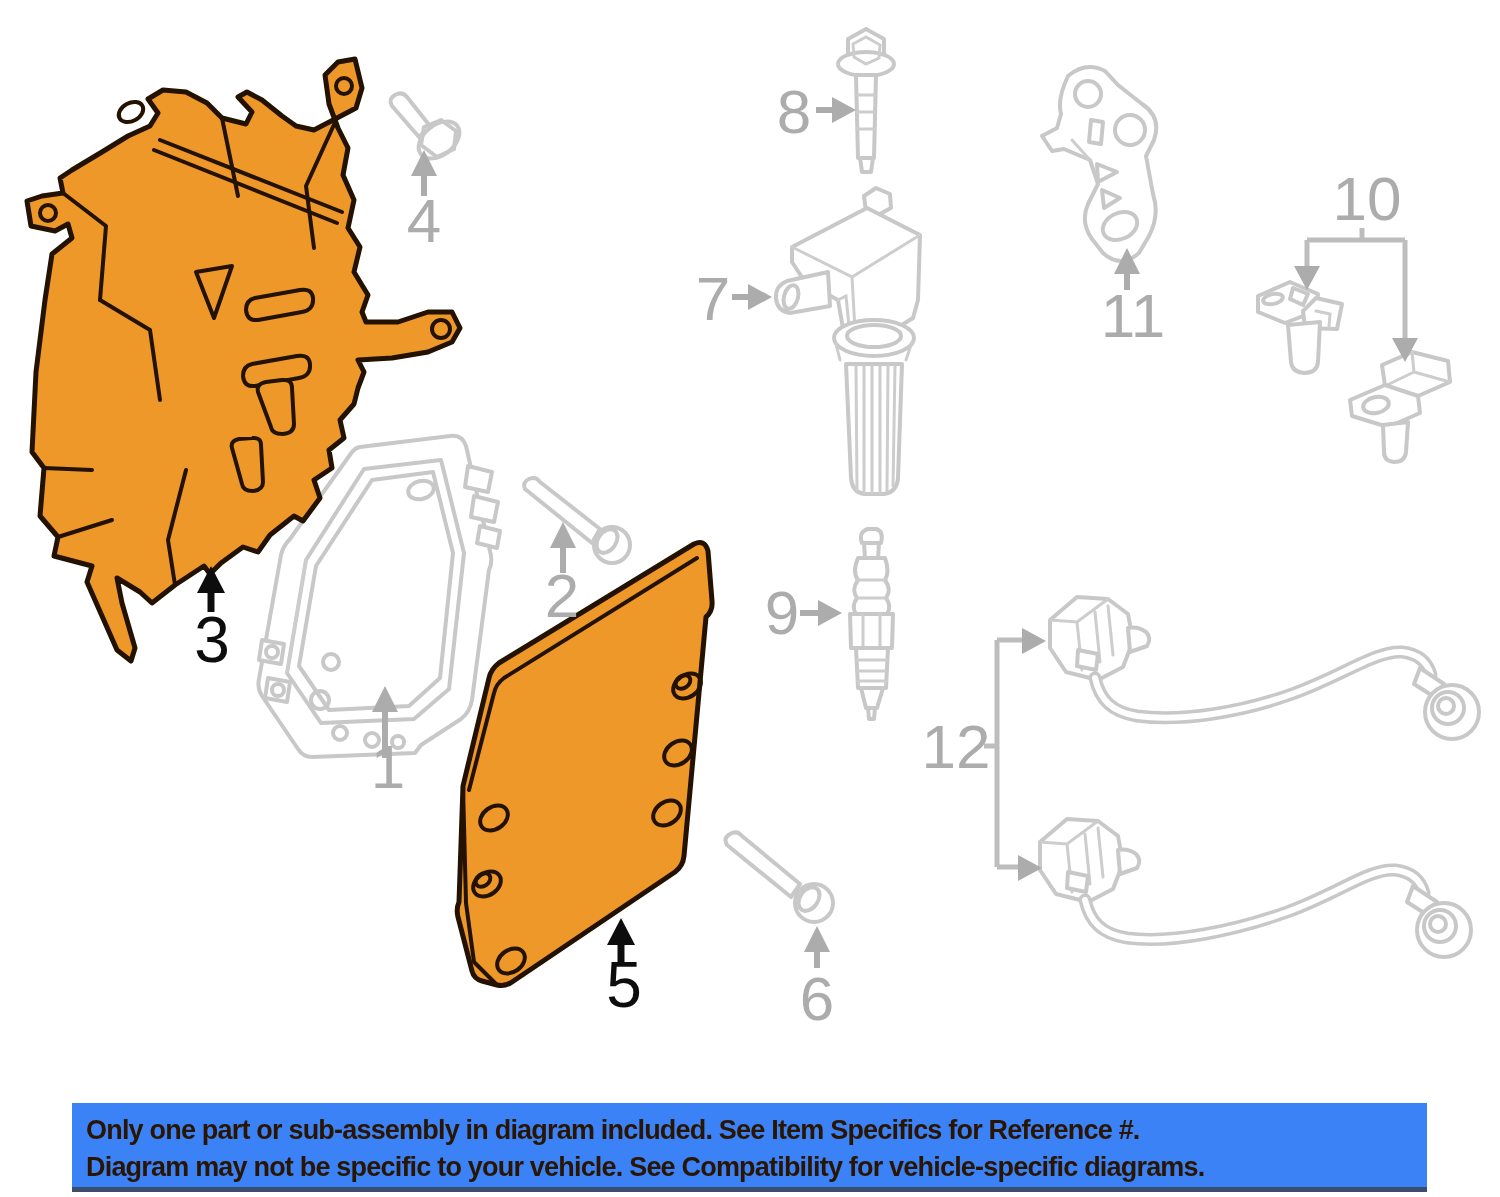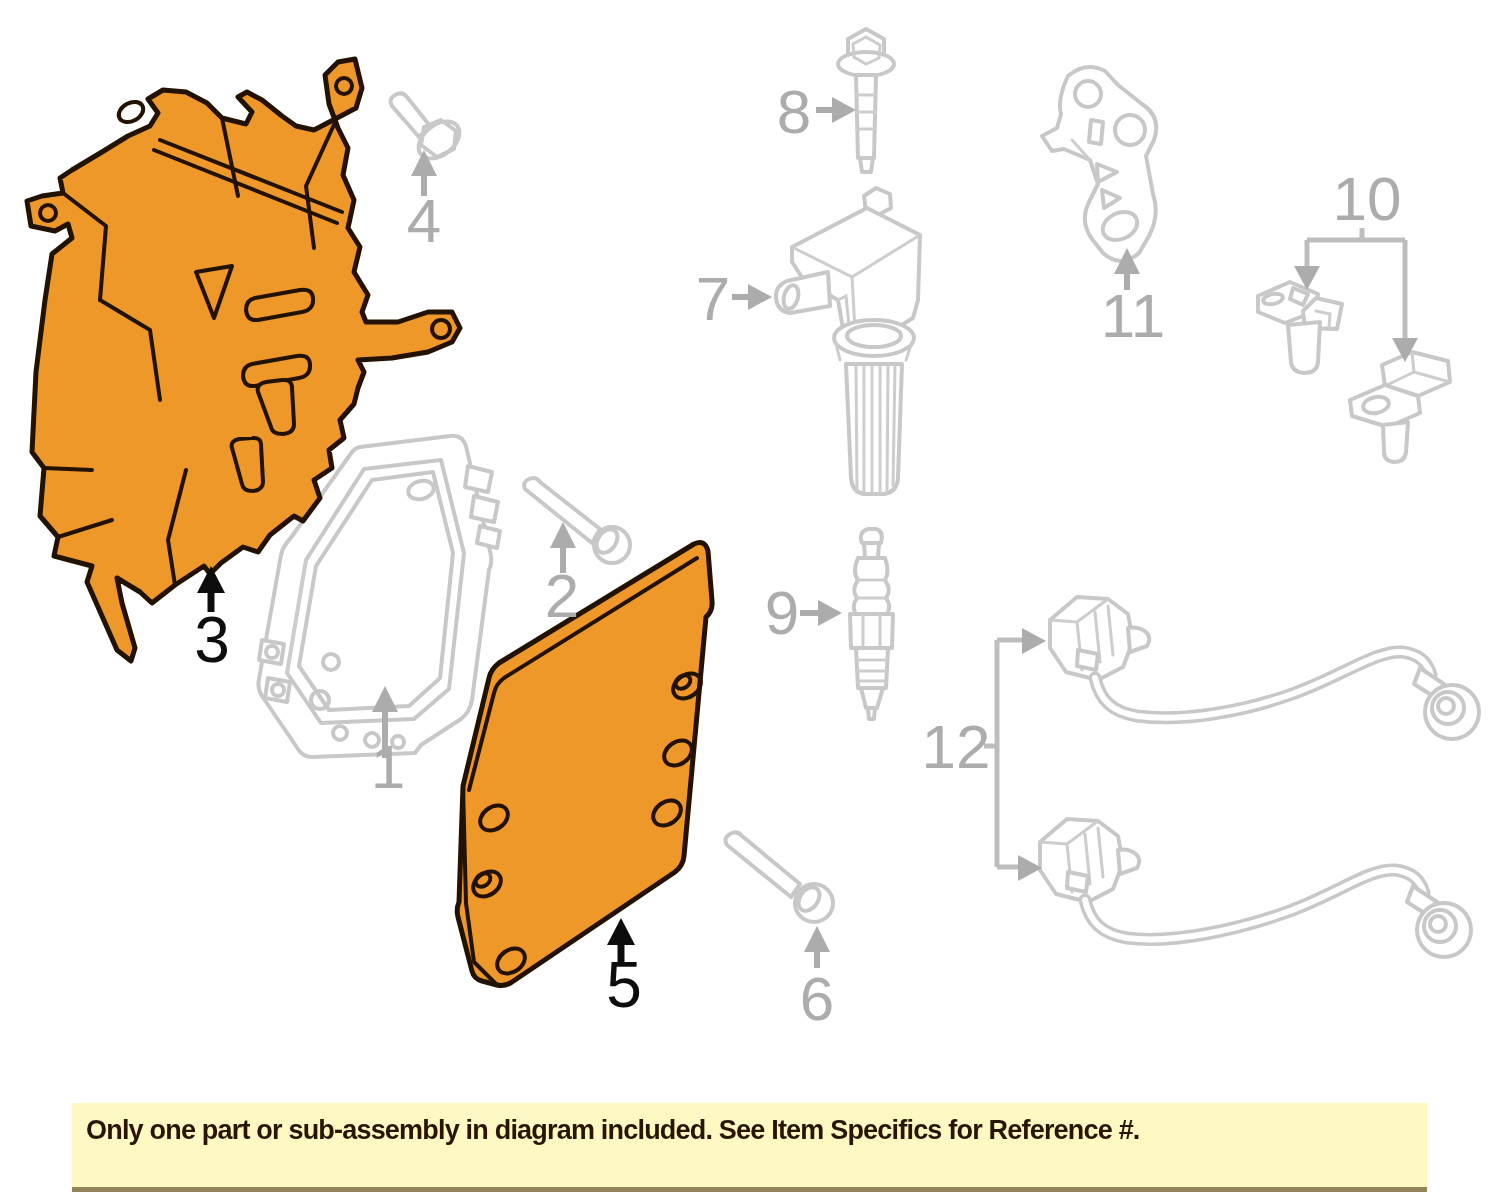--- a/index.html
+++ b/index.html
@@ -23,21 +23,21 @@
   .lbl-g{fill:#ACACAC;font-size:62px;text-anchor:middle;}
   .lbl-k{fill:#0D0D0D;font-size:64px;text-anchor:middle;}
   .ar-g{stroke:#ACACAC;stroke-width:6;fill:none;}
   .ar-gf{fill:#ACACAC;stroke:none;}
   .ar-k{stroke:#0D0D0D;stroke-width:7;fill:none;}
   .ar-kf{fill:#0D0D0D;stroke:none;}
   .ln-g{stroke:#BDBDBD;stroke-width:5;fill:none;}
 
   
   #banner{position:absolute;left:72px;top:1103px;width:1355px;height:89px;
-          background:#fef9c3;border-bottom:5px solid rgba(60,36,5,.55);box-sizing:border-box;
+          background:#3b82f6;border-bottom:5px solid rgba(60,36,5,.55);box-sizing:border-box;
           padding:9px 0 0 14px;}
   #banner .bl{font-weight:bold;font-size:27px;letter-spacing:-0.8px;line-height:37px;
               color:#2A1503;white-space:nowrap;}
 </style>
 </head>
 <body>
 
 <div id="stage">
 <svg width="1500" height="1197" viewBox="0 0 1500 1197">
 
@@ -299,14 +299,15 @@
   <g>
     <path class="ln-g" d="M 984,746 L 997,746 M 997,640 L 997,867 M 997,640 L 1022,640 M 997,867 L 1018,867"></path>
     <polygon class="ar-gf" points="1046,641 1022,628 1022,654"></polygon>
     <polygon class="ar-gf" points="1042,868 1018,855 1018,881"></polygon>
     <text class="lbl-g" x="956" y="768">12</text>
   </g>
 </svg>
 
   <div id="banner">
     <div class="bl">Only one part or sub-assembly in diagram included. See Item Specifics for Reference #.</div>
+    <div class="bl">Diagram may not be specific to your vehicle. See Compatibility for vehicle-specific diagrams.</div>
   </div>
 </div>
 
 </body></html>

